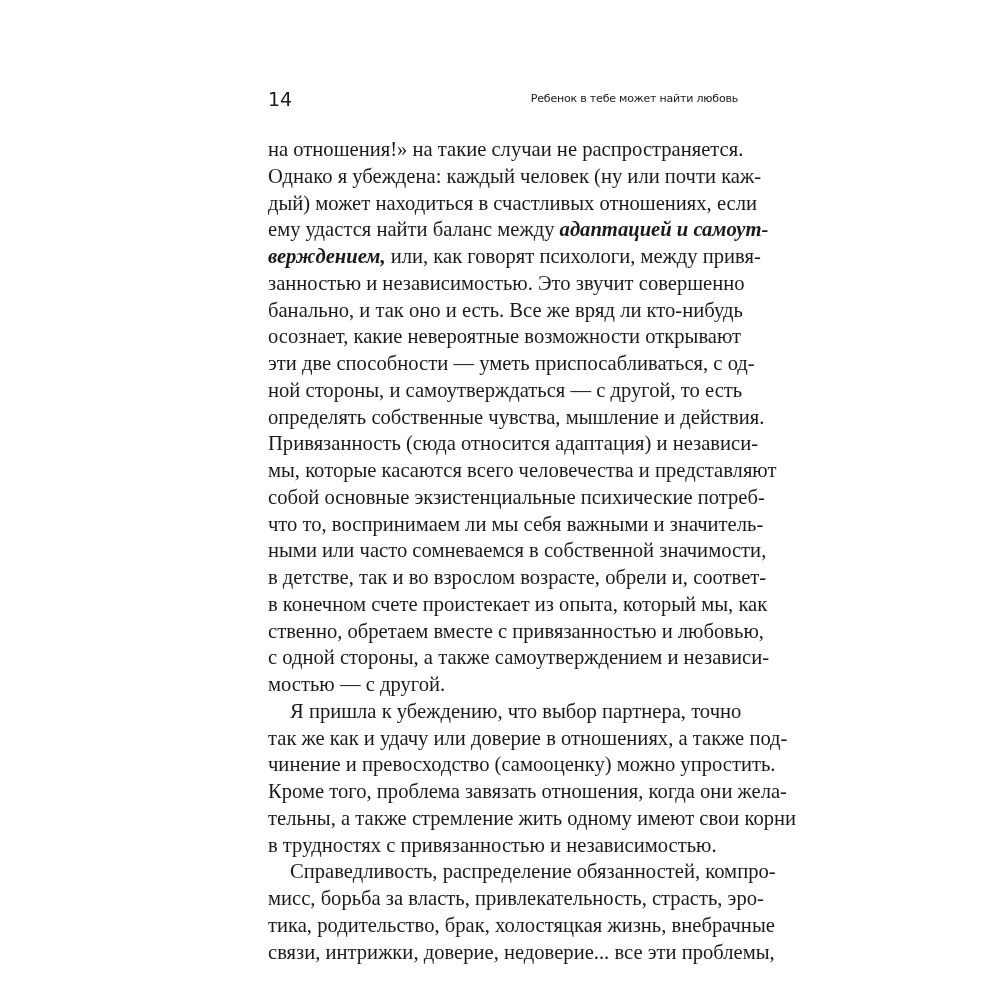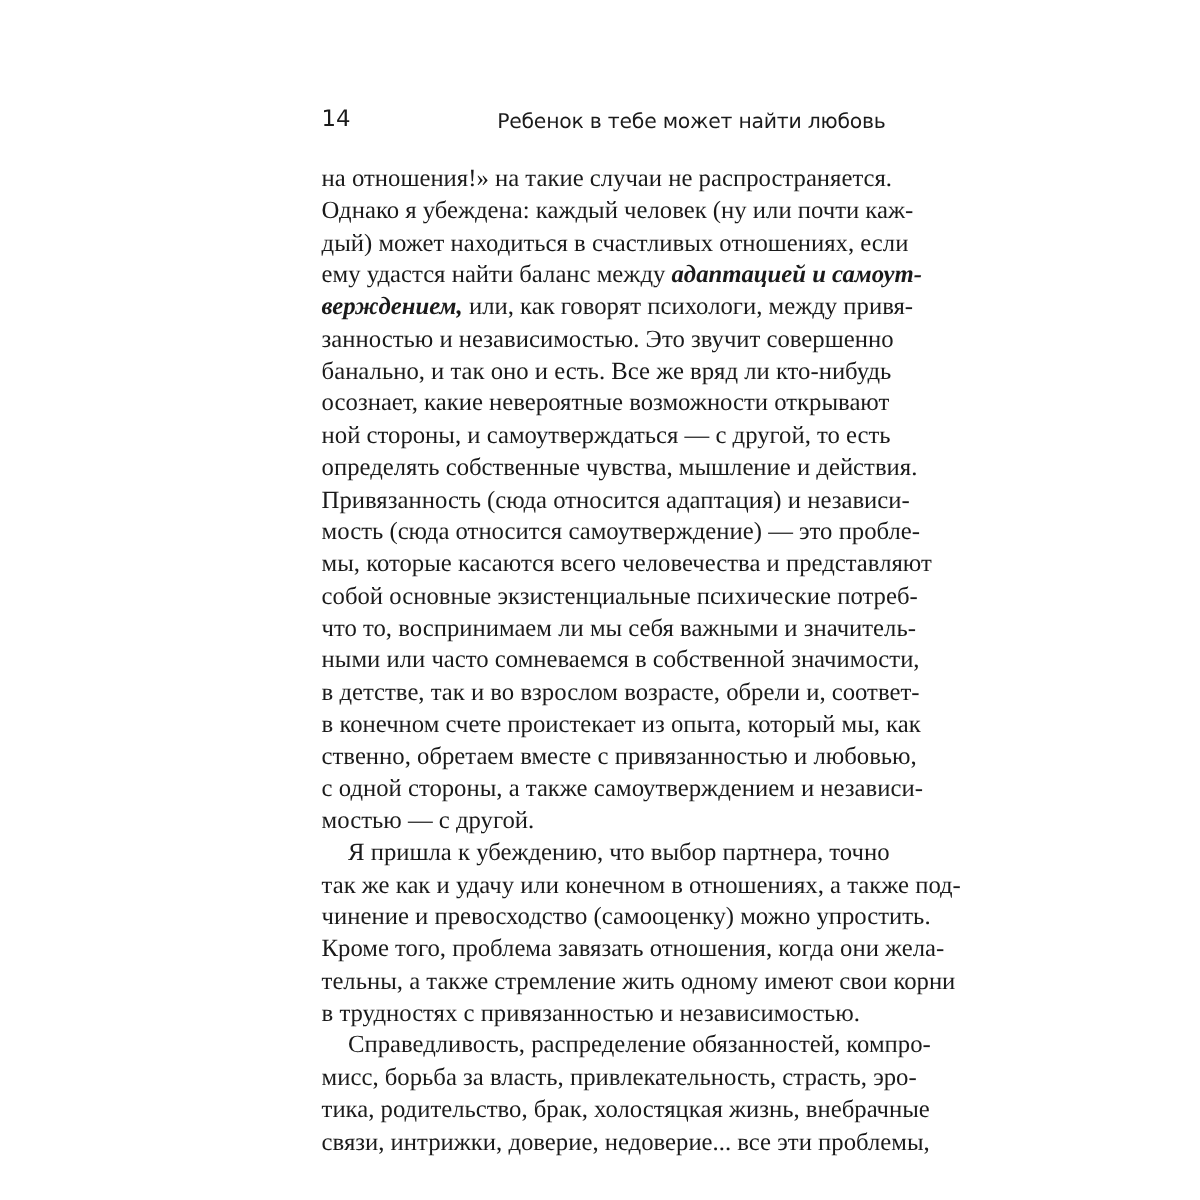--- a/index.html
+++ b/index.html
@@ -1,20 +1,20 @@
 <!DOCTYPE html>
 <html><head>
 <meta charset="utf-8">
 <style>
   html, body { margin: 0; padding: 0; background: #ffffff; }
   body { width: 1000px; height: 1000px; position: relative; overflow: hidden; }
   .page { position: absolute; left: 268px; top: 88px; width: 470px; color: #1a1a1a; }
   .header { position: relative; height: 30px; }
   .page-num { position: absolute; left: 0; top: 0; font-family: "DejaVu Sans", sans-serif; font-size: 19px; color: #1a1a1a; }
-  .running-title { position: absolute; right: 0; top: 4px; font-family: "DejaVu Sans", sans-serif; font-size: 17px; color: #1a1a1a; letter-spacing: -0.2px; }
+  .running-title { position: absolute; right: 0; top: 4px; font-family: "DejaVu Sans", sans-serif; font-size: 11px; color: #1a1a1a; letter-spacing: -0.2px; }
   .body { position: absolute; top: 48px; left: 0; width: 470px; font-family: "Liberation Serif", serif; font-size: 20.6px; line-height: 26.75px; color: #1a1a1a; }
   .line { display: block; white-space: nowrap; text-align: justify; text-align-last: justify; height: 26.75px; }
   .line.last { text-align-last: left; }
   .line.indent { padding-left: 22px; }
   em { font-style: italic; font-weight: bold; }
 </style>
 </head>
 <body>
 
 <div class="page">
@@ -24,35 +24,35 @@
   </div>
   <div class="body">
     <span class="line">на отношения!» на такие случаи не распространяется.</span>
     <span class="line">Однако я убеждена: каждый человек (ну или почти каж-</span>
     <span class="line">дый) может находиться в счастливых отношениях, если</span>
     <span class="line"><span>ему удастся найти баланс между </span><em>адаптацией и самоут-</em><span></span></span>
     <span class="line"><span></span><em>верждением,</em><span> или, как говорят психологи, между привя-</span></span>
     <span class="line">занностью и независимостью. Это звучит совершенно</span>
     <span class="line">банально, и так оно и есть. Все же вряд ли кто-нибудь</span>
     <span class="line">осознает, какие невероятные возможности открывают</span>
+    <span class="line">эти две способности — уметь приспосабливаться, с од-</span>
     <span class="line">ной стороны, и самоутверждаться — с другой, то есть</span>
     <span class="line">определять собственные чувства, мышление и действия.</span>
     <span class="line">Привязанность (сюда относится адаптация) и независи-</span>
-    <span class="line">мость (сюда относится самоутверждение) — это пробле-</span>
     <span class="line">мы, которые касаются всего человечества и представляют</span>
     <span class="line">собой основные экзистенциальные психические потреб-</span>
     <span class="line">что то, воспринимаем ли мы себя важными и значитель-</span>
     <span class="line">ными или часто сомневаемся в собственной значимости,</span>
     <span class="line">в детстве, так и во взрослом возрасте, обрели и, соответ-</span>
     <span class="line">в конечном счете проистекает из опыта, который мы, как</span>
     <span class="line">ственно, обретаем вместе с привязанностью и любовью,</span>
     <span class="line">с одной стороны, а также самоутверждением и независи-</span>
     <span class="line last">мостью — с другой.</span>
     <span class="line indent">Я пришла к убеждению, что выбор партнера, точно</span>
-    <span class="line">так же как и удачу или конечном в отношениях, а также под-</span>
+    <span class="line">так же как и удачу или доверие в отношениях, а также под-</span>
     <span class="line">чинение и превосходство (самооценку) можно упростить.</span>
     <span class="line">Кроме того, проблема завязать отношения, когда они жела-</span>
     <span class="line">тельны, а также стремление жить одному имеют свои корни</span>
     <span class="line last">в трудностях с привязанностью и независимостью.</span>
     <span class="line indent">Справедливость, распределение обязанностей, компро-</span>
     <span class="line">мисс, борьба за власть, привлекательность, страсть, эро-</span>
     <span class="line">тика, родительство, брак, холостяцкая жизнь, внебрачные</span>
     <span class="line">связи, интрижки, доверие, недоверие... все эти проблемы,</span>
 
   </div>

